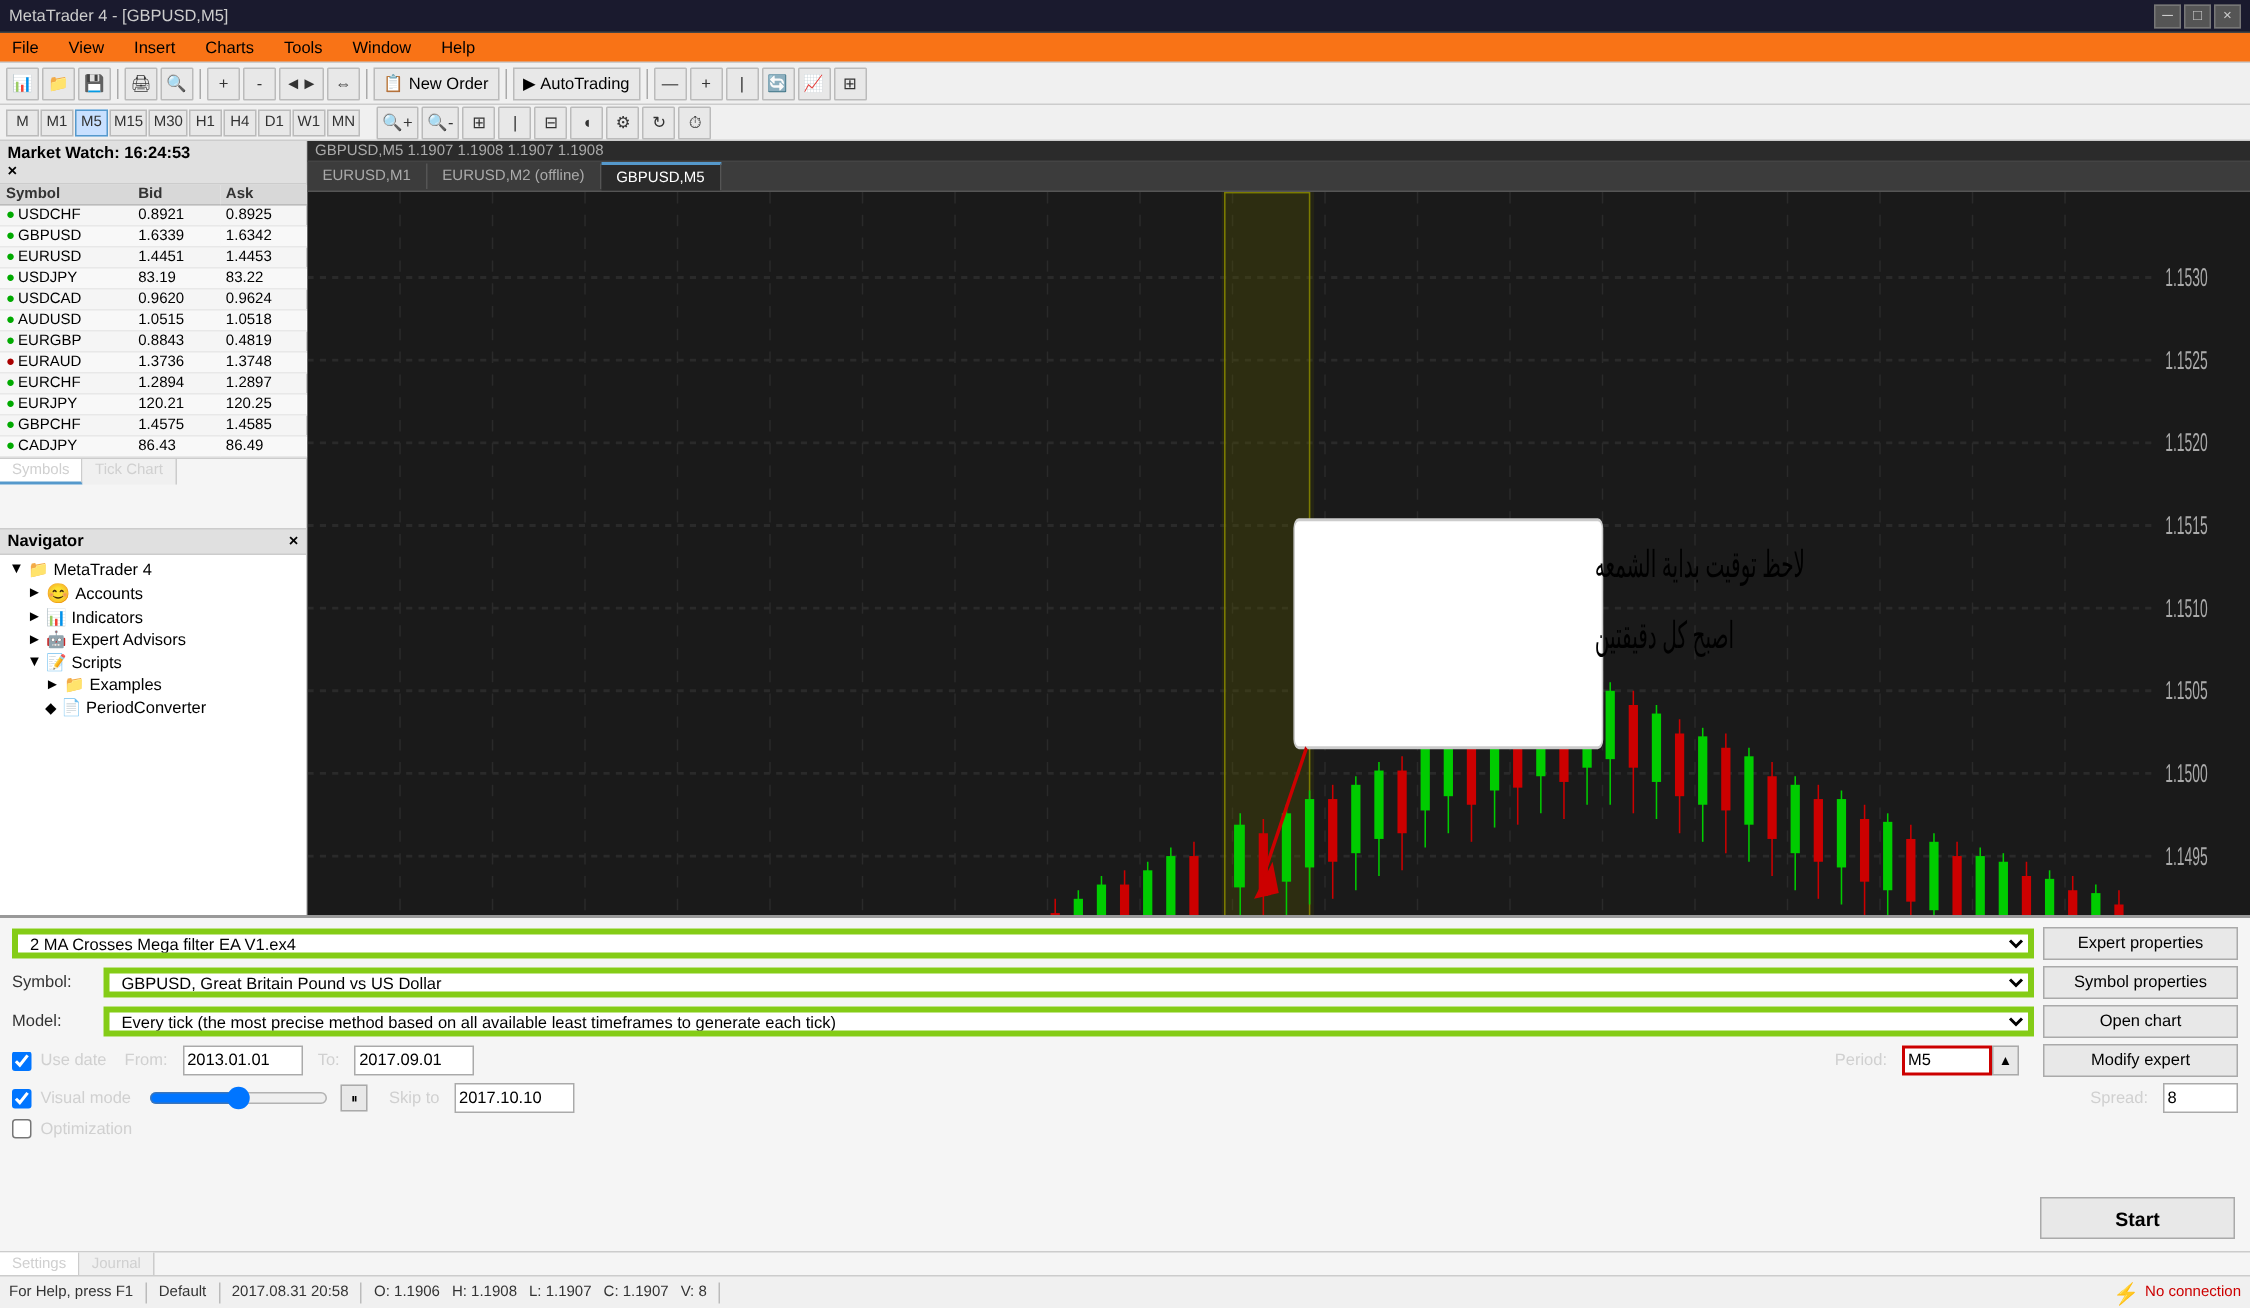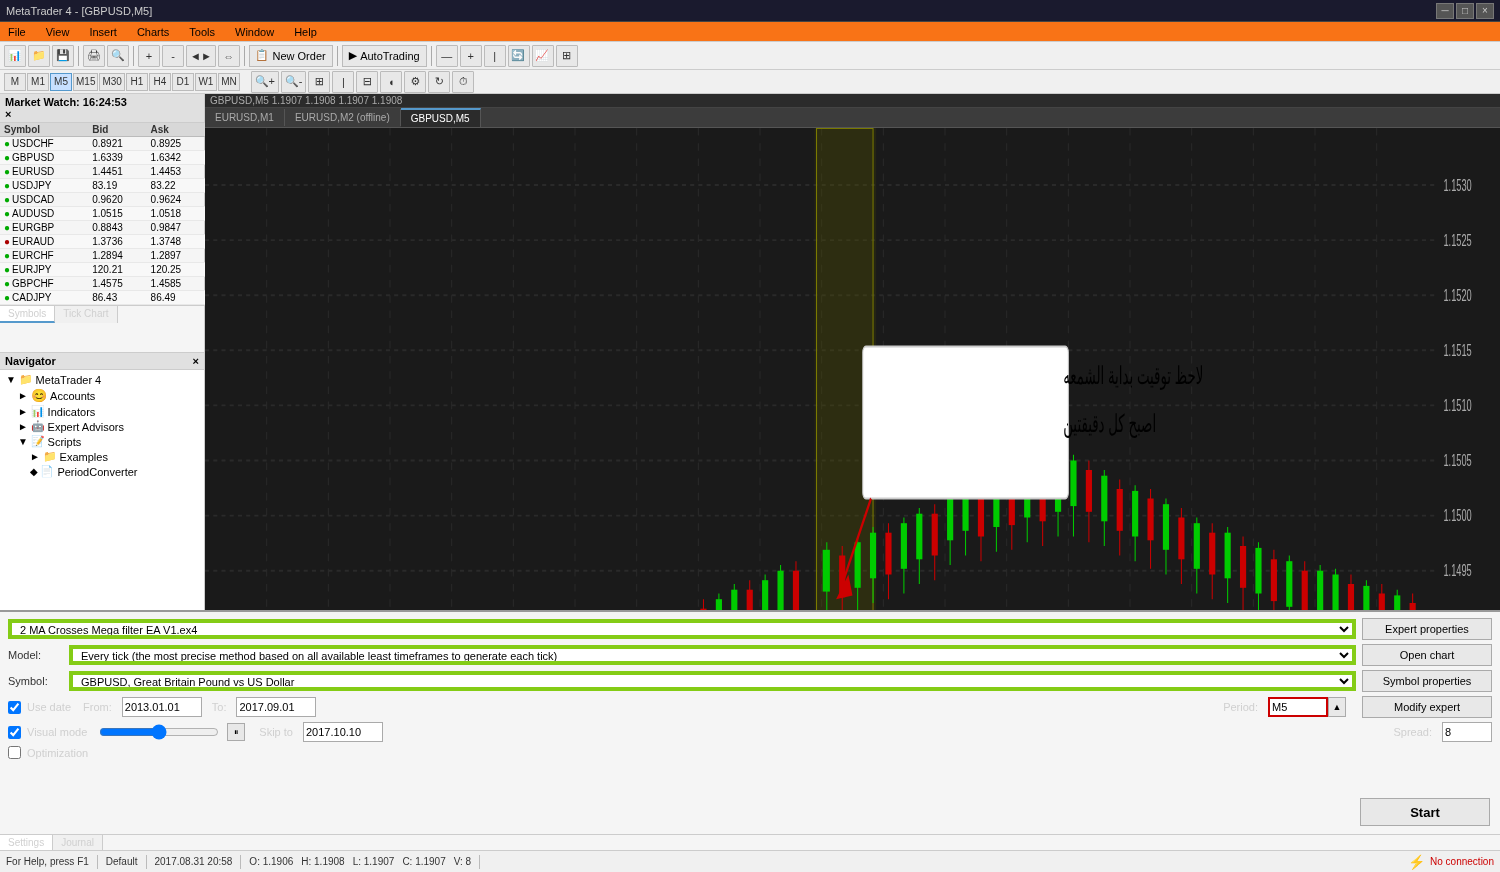--- a/index.html
+++ b/index.html
@@ -219,21 +219,21 @@
       <span class="dot-green">●</span>AUDUSD
     </td>
     <td class="bid-col">1.0515</td>
     <td class="ask-col">1.0518</td>
   </tr>
             <tr>
     <td>
       <span class="dot-green">●</span>EURGBP
     </td>
     <td class="bid-col">0.8843</td>
-    <td class="ask-col">0.9847</td>
+    <td class="ask-col">0.4819</td>
   </tr>
             <tr>
     <td>
       <span class="dot-red">●</span>EURAUD
     </td>
     <td class="bid-col">1.3736</td>
     <td class="ask-col">1.3748</td>
   </tr>
             <tr>
     <td>
@@ -575,33 +575,33 @@
   <div style="padding:6px 8px; flex:1; position:relative;">
 
     <div class="ea-row">
       <select class="ea-dropdown">
         <option>2 MA Crosses Mega filter EA V1.ex4</option>
       </select>
       <button class="ea-btn" style="width:130px;">Expert properties</button>
     </div>
 
     <div class="ea-row">
+      <span class="ea-label">Symbol:</span>
+      <select class="ea-dropdown">
+        <option>GBPUSD, Great Britain Pound vs US Dollar</option>
+      </select>
+      <button class="ea-btn" style="width:130px;">Symbol properties</button>
+    </div>
+
+    <div class="ea-row">
       <span class="ea-label">Model:</span>
       <select class="ea-dropdown">
         <option>Every tick (the most precise method based on all available least timeframes to generate each tick)</option>
       </select>
       <button class="ea-btn" style="width:130px;">Open chart</button>
-    </div>
-
-    <div class="ea-row">
-      <span class="ea-label">Symbol:</span>
-      <select class="ea-dropdown">
-        <option>GBPUSD, Great Britain Pound vs US Dollar</option>
-      </select>
-      <button class="ea-btn" style="width:130px;">Symbol properties</button>
     </div>
 
     <div class="ea-row">
       <input type="checkbox" id="use-date" checked="" style="">
       <label for="use-date" style="font-size:11px; margin-right:6px;">Use date</label>
       <span style="font-size:11px; margin-right:4px;">From:</span>
       <input type="text" class="ea-date-input" value="2013.01.01" style="">
       <span style="margin: 0 4px; font-size:11px">To:</span>
       <input type="text" class="ea-date-input" value="2017.09.01" style="">
 

